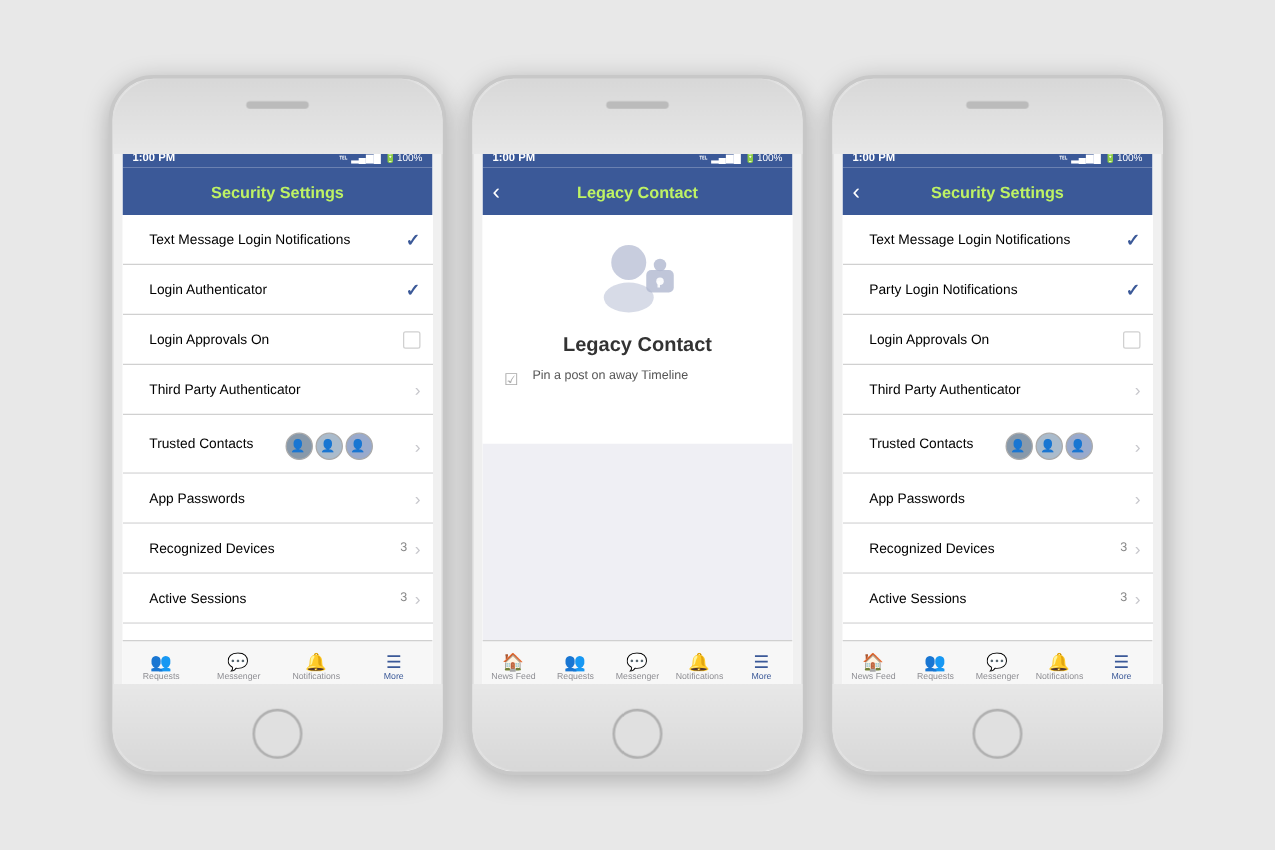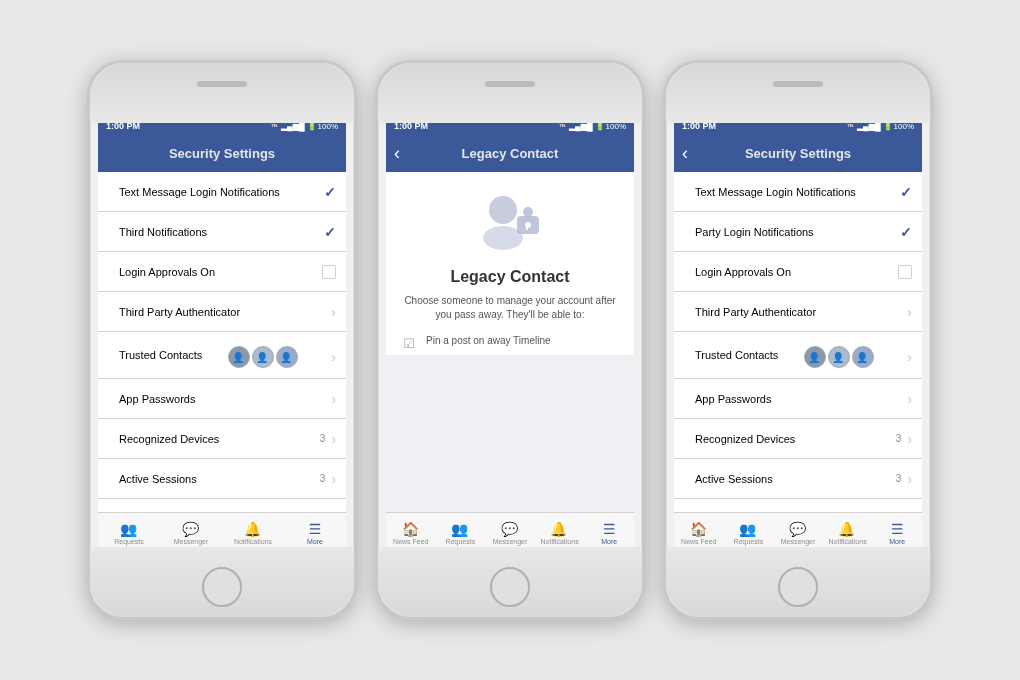--- a/index.html
+++ b/index.html
@@ -121,21 +121,21 @@
       justify-content: center;
       padding: 6px 8px;
       height: 38px;
       flex-shrink: 0;
       position: relative;
     }
 
     .nav-bar .title {
       font-size: 13px;
       font-weight: 600;
-      color: #e5e5e5;
+      color: #bef264;
       text-align: center;
     }
 
     .nav-bar .back-btn {
       position: absolute;
       left: 8px;
       color: white;
       font-size: 18px;
       cursor: pointer;
       display: flex;
@@ -342,21 +342,21 @@
   </div>
         <div class="nav-bar">
           <div class="title">Security Settings</div>
         </div>
         <div class="settings-list">
           <div class="settings-item">
             <div class="item-label">Text Message Login Notifications</div>
             <div class="checkmark">✓</div>
           </div>
           <div class="settings-item">
-            <div class="item-label">Third Notifications</div>
+            <div class="item-label">Login Authenticator</div>
             <div class="checkmark">✓</div>
           </div>
           <div class="settings-item">
             <div class="item-label">Login Approvals On</div>
             <div class="checkbox-empty"></div>
           </div>
           <div class="settings-item">
             <div class="item-label">Third Party Authenticator</div>
             <div class="chevron">›</div>
           </div>
@@ -439,21 +439,20 @@
       <svg width="70" height="70" viewBox="0 0 70 70">
         <circle cx="28" cy="22" r="14" fill="#b0b8d0" opacity="0.7"></circle>
         <ellipse cx="28" cy="50" rx="20" ry="12" fill="#b0b8d0" opacity="0.5"></ellipse>
         <rect x="42" y="28" width="22" height="18" rx="4" fill="#b0b8d0" opacity="0.8"></rect>
         <circle cx="53" cy="24" r="5" fill="#b0b8d0" opacity="0.8"></circle>
         <circle cx="53" cy="37" r="3" fill="white" opacity="0.9"></circle>
         <rect x="51" y="37" width="2" height="5" fill="white" opacity="0.9"></rect>
       </svg>
     </div>
           <div class="legacy-title">Legacy Contact</div>
-          <div class="legacy-description">Choose someone to manage your account after you pass away. They'll be able to:</div>
           <div class="legacy-feature">
             <div class="feature-icon">☑</div>
             <div class="feature-text">Pin a post on away Timeline</div>
           </div>
         </div>
         <div class="gray-area"></div>
         <div class="tab-bar">
           <div class="tab-item">
             <div class="tab-icon">🏠</div>
             <div class="tab-label">News Feed</div>

